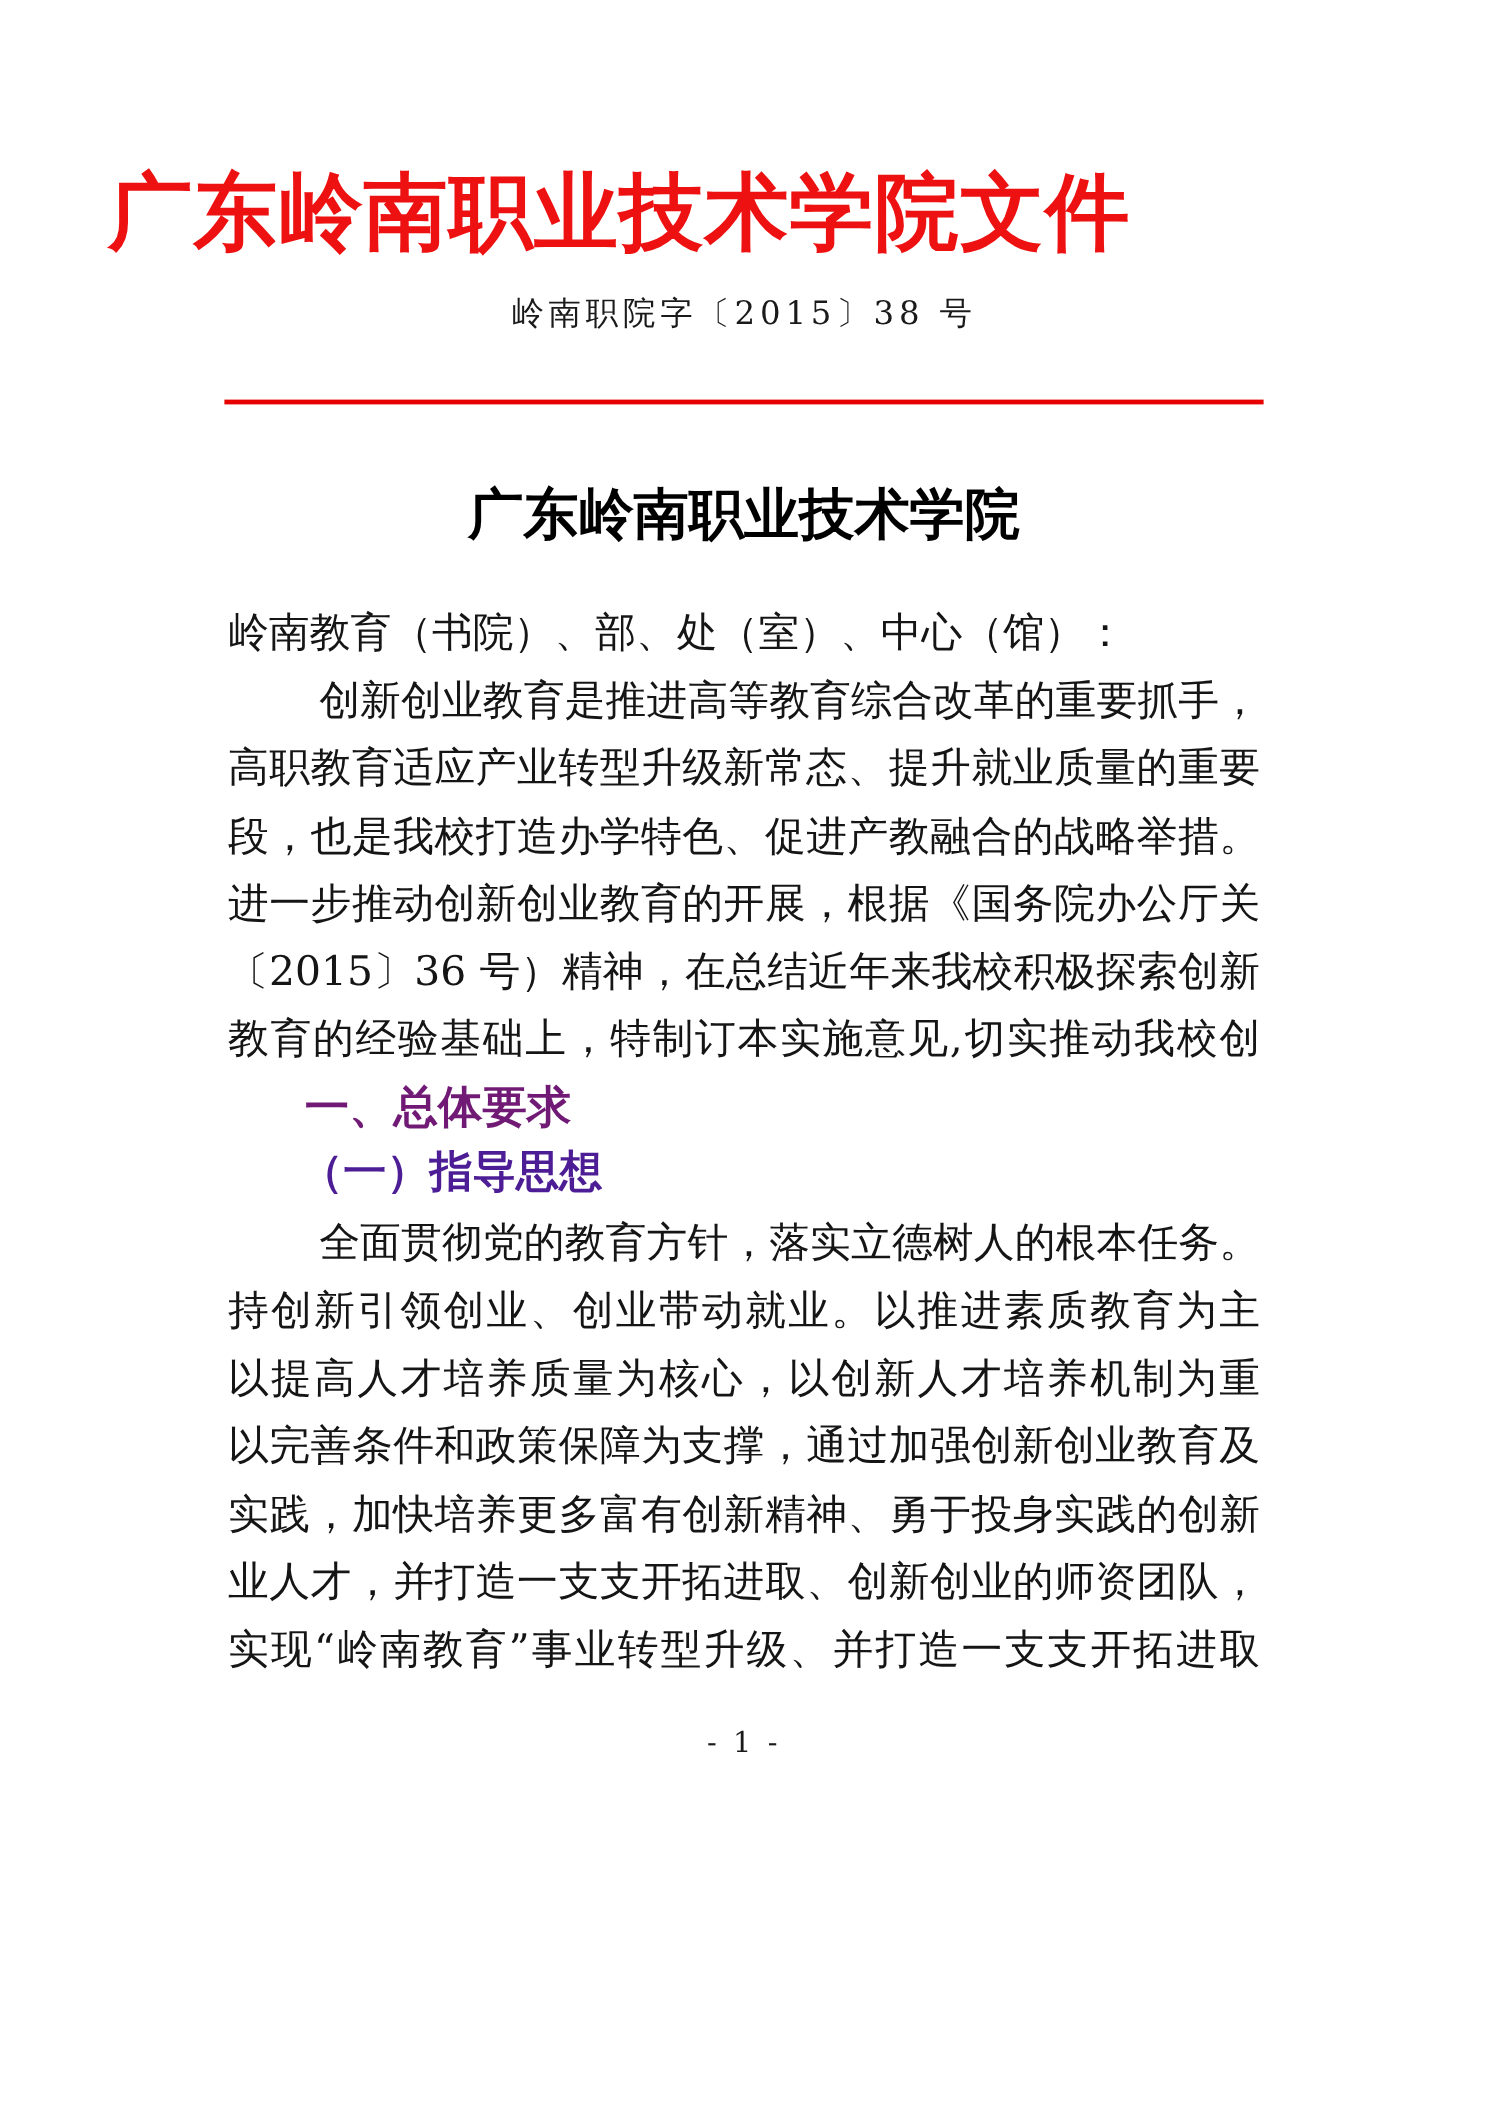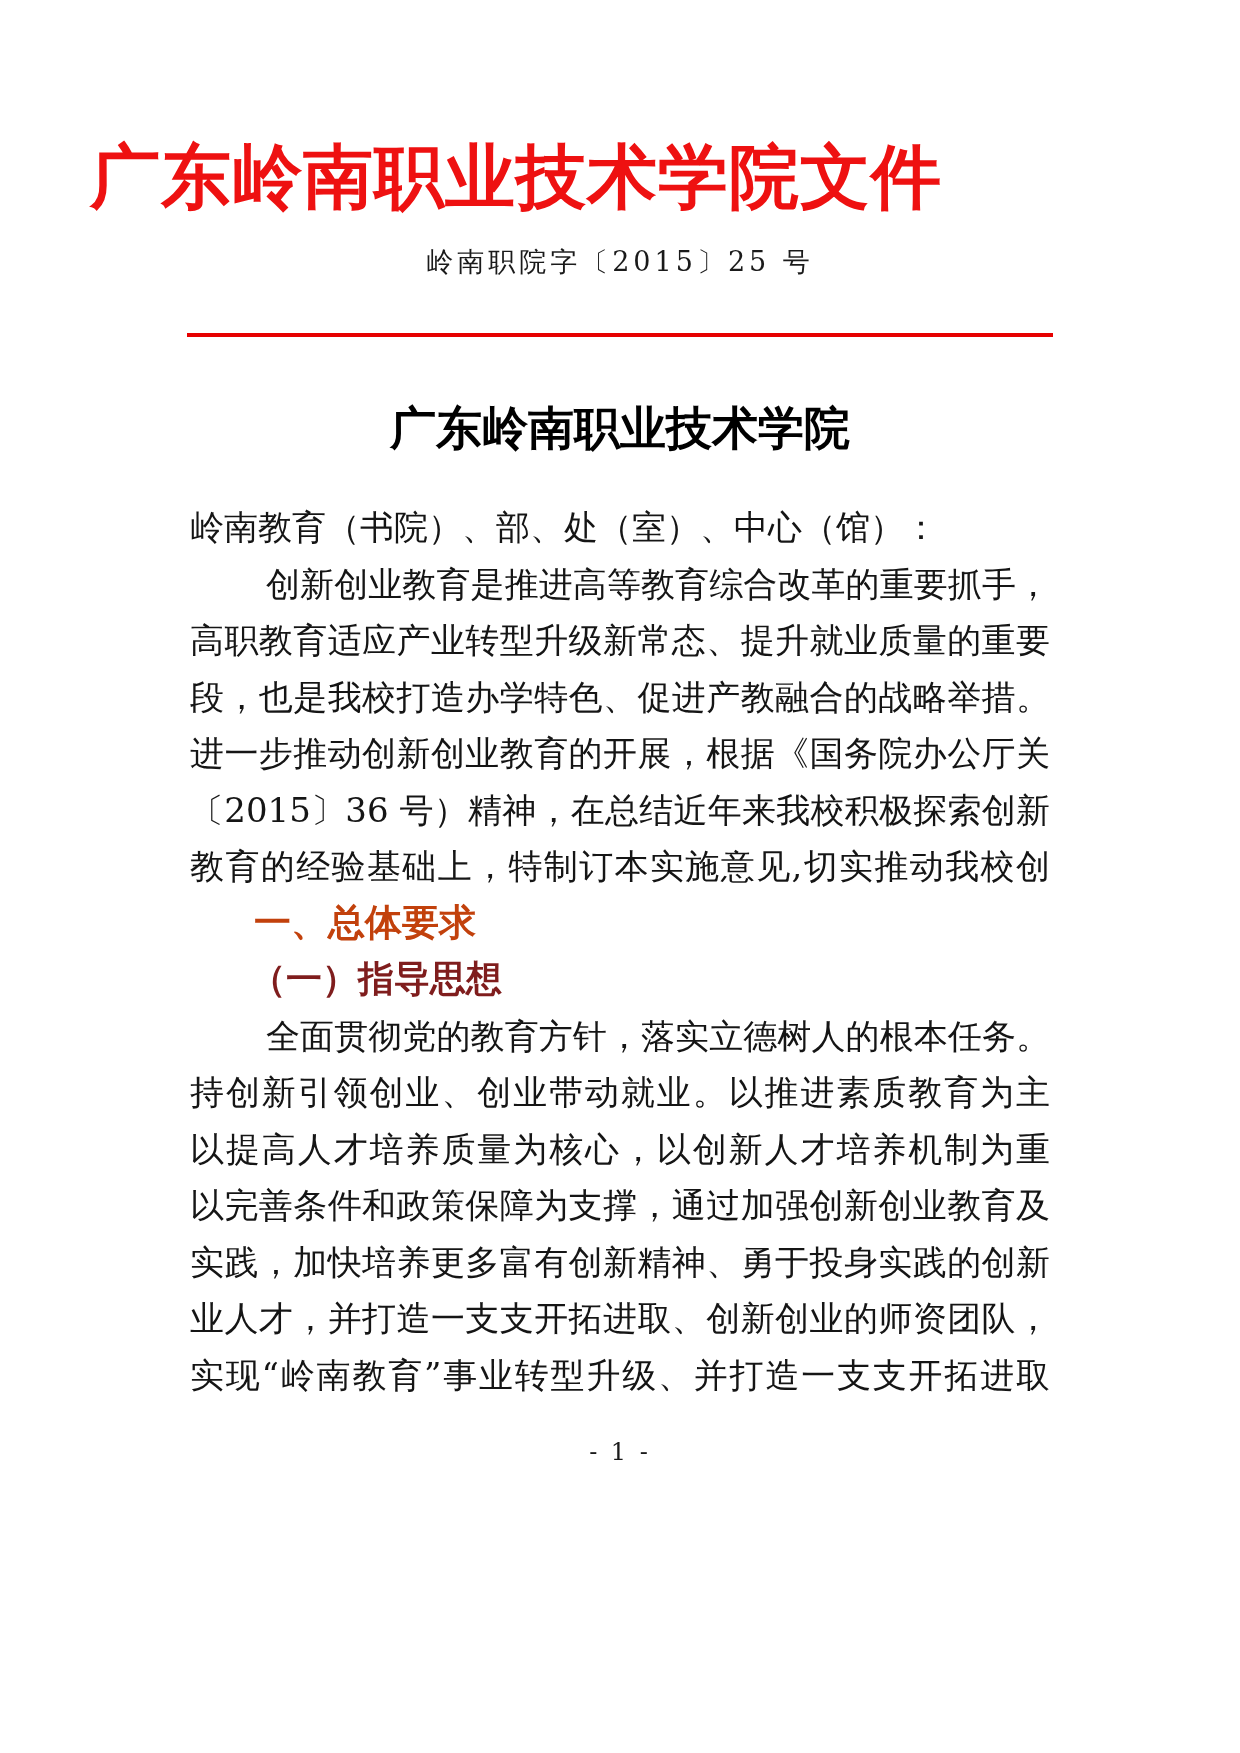--- a/index.html
+++ b/index.html
@@ -74,49 +74,49 @@
   .bline.ind {
     text-indent: 76px;
   }
   .bline.head1 {
     font-family: "DejaVu Sans", sans-serif;
     font-weight: bold;
     font-size: 37px;
     text-indent: 64px;
     text-align: right;
     text-align-last: left;
-    color: #c2410c;
+    color: #701a75;
   }
   .bline.head2 {
-    font-family: Liberation Sans, sans-serif;
+    font-family: Liberation Mono, monospace;
     font-weight: bold;
     font-size: 36px;
     text-indent: 60px;
     text-align: left;
     text-align-last: left;
-    color: #7f1d1d;
+    color: #4c1d95;
   }
   
   .page-footer {
     margin-top: 34px;
     text-align: center;
     font-size: 24px;
     line-height: 30px;
     letter-spacing: 3px;
     color: #1a1a1a;
   }
 </style>
 </head>
 <body>
 
 <div class="page">
 
   <header>
     <div class="masthead">广东岭南职业技术学院文件</div>
-    <div class="doc-number">岭南职院字〔2015〕25 号</div>
+    <div class="doc-number">岭南职院字〔2015〕38 号</div>
     <div class="red-rule"></div>
   </header>
 
   <main>
     <h1 class="doc-title">
       <div>广东岭南职业技术学院</div>
     </h1>
 
     <div class="body-col">
       <div class="bline noj">岭南教育（书院）、部、处（室）、中心（馆）：</div>

